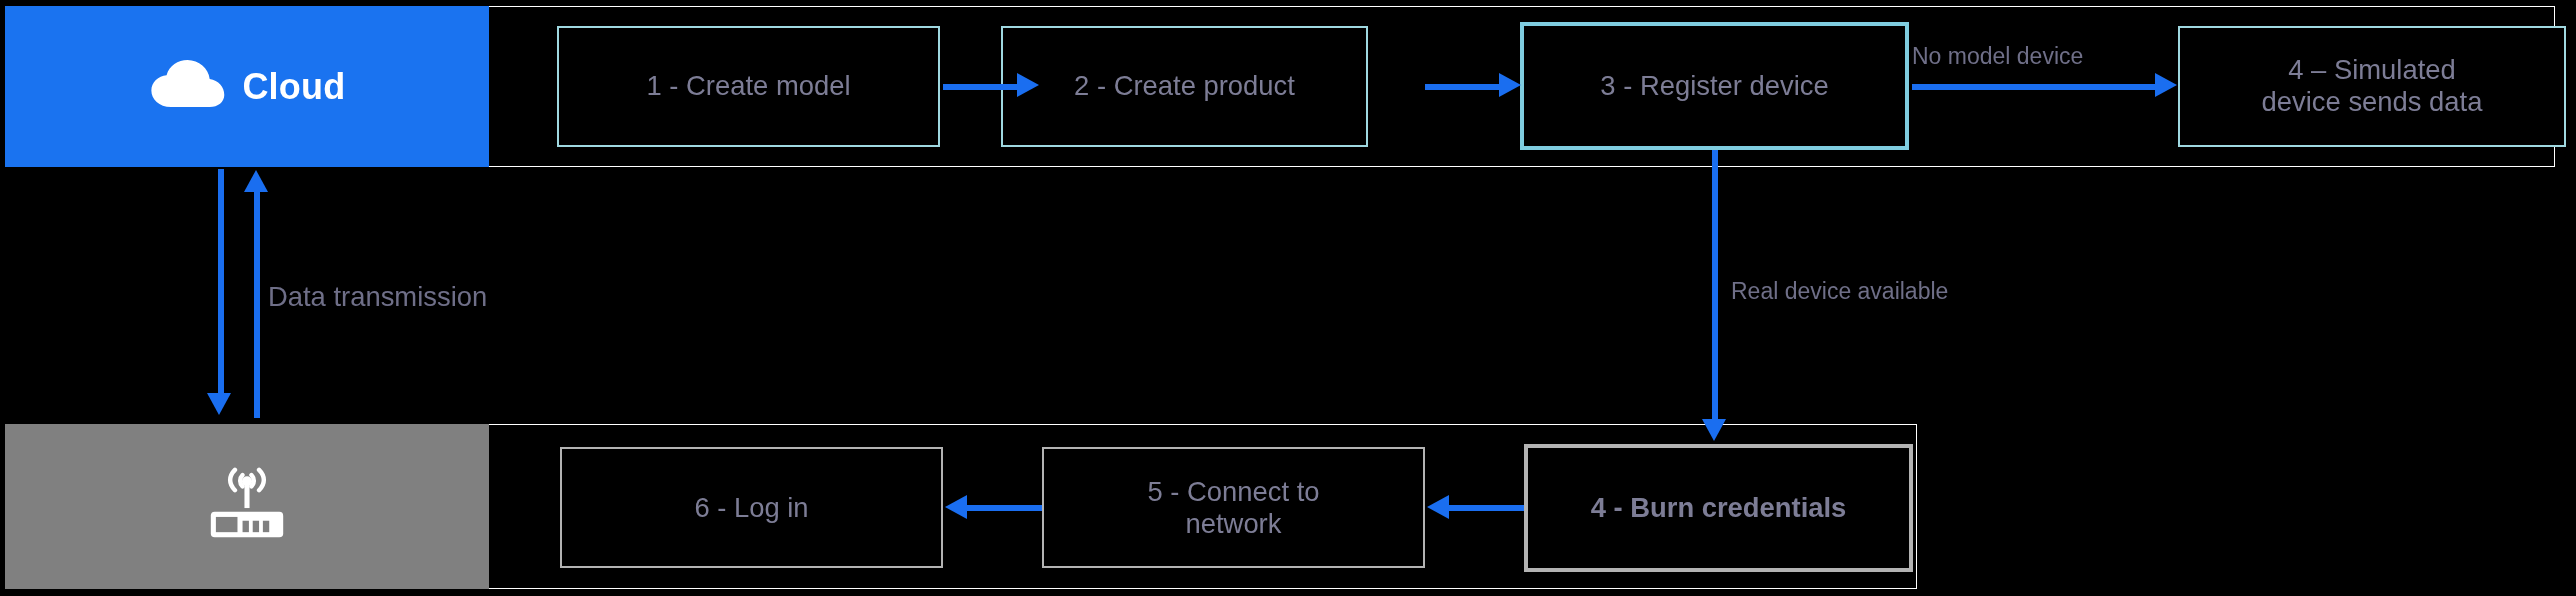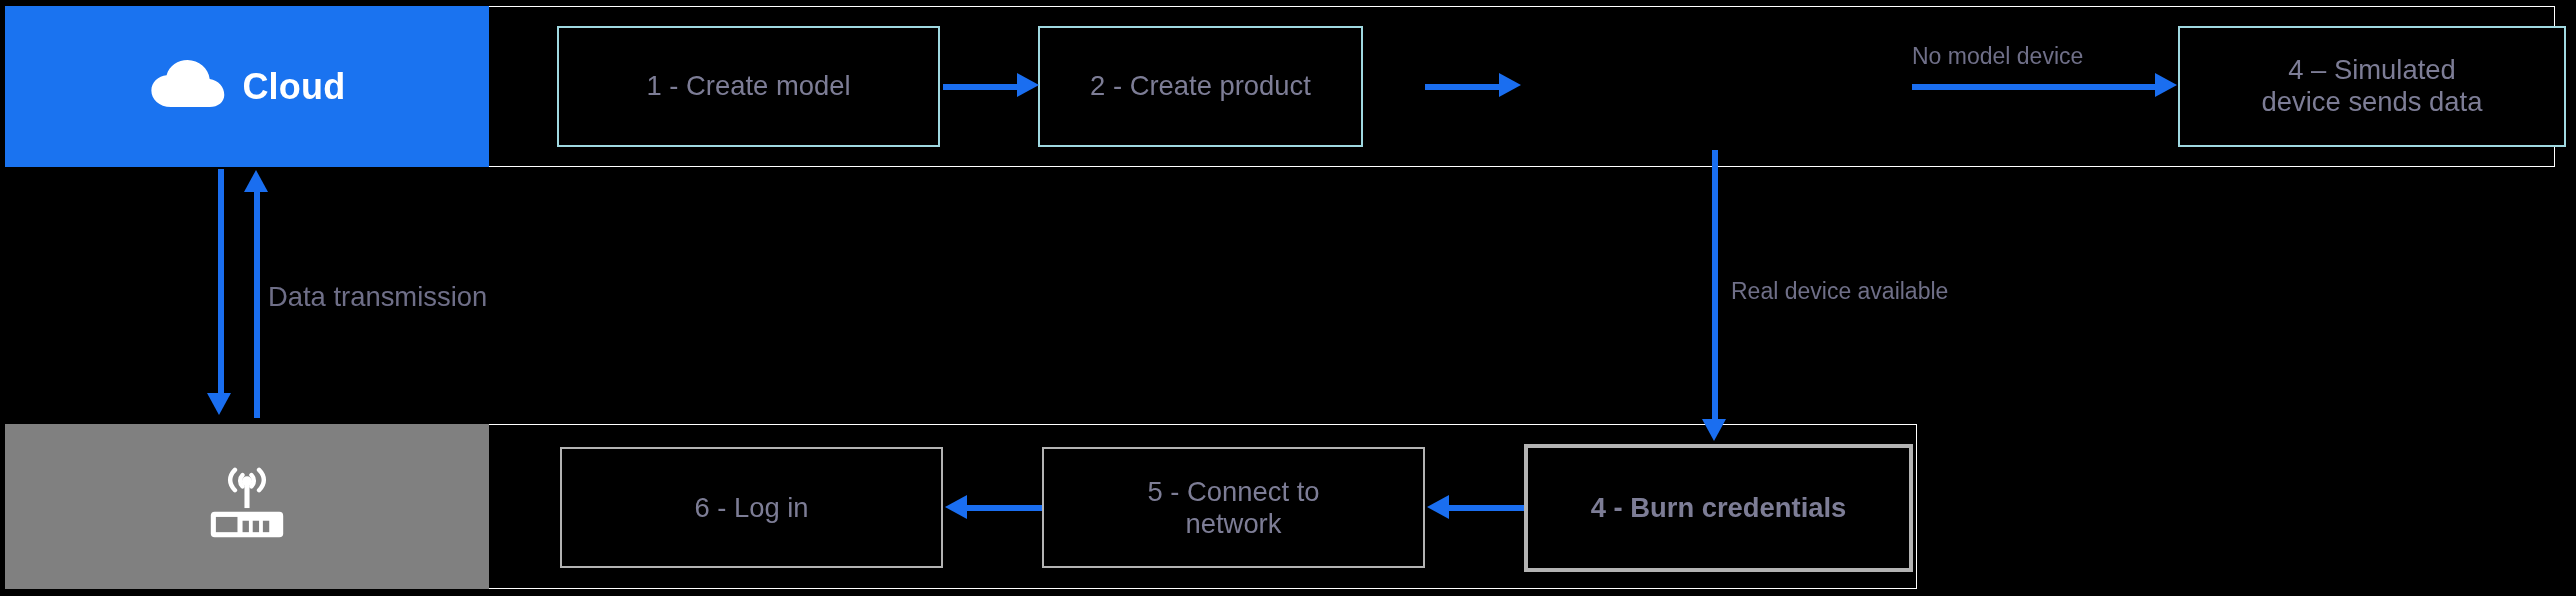--- a/index.html
+++ b/index.html
@@ -98,21 +98,21 @@
     padding: 2.6px 6.4px;
   }
   .box.grey-border {
     border-color: #b3b3b3;
   }
   .box.cyan-strong {
     border-color: #7fcde0;
   }
 
   .box-1 { left: 557px; top: 25.5px;  width: 383px; height: 121px; }
-  .box-2 { left: 1038px; top: 25.5px; width: 325px; height: 121px; }
+  .box-2 { left: 1001px; top: 25.5px; width: 367px; height: 121px; }
   .box-3 { left: 1520px; top: 22.3px; width: 389px; height: 128px; border-width:4.5px; }
   .box-4s{ left: 2178px; top: 25.5px; width: 388px; height: 121px; }
 
   .box-6 { left: 560px; top: 447px;  width: 383px; height: 121px; }
   .box-5 { left: 1042px; top: 447px; width: 383px; height: 121px; }
   .box-4b{ left: 1524px; top: 444px; width: 389px; height: 128px; border-width:4.5px;font-weight:bold; }
 
   
   .arrow {
     position: absolute;
@@ -194,20 +194,23 @@
       </svg>
     </span>
   </div>
 
   <div class="box box-1">
     <span>1 - Create model</span>
   </div>
   <div class="box box-2">
     <span>2 - Create product</span>
   </div>
+  <div class="box box-3 cyan-strong">
+    <span>3 - Register device</span>
+  </div>
   <div class="box box-4s">
     <span>
       <span>4 – Simulated</span><br>
       <span>device sends data</span>
     </span>
   </div>
 
   <div class="box box-6 grey-border">
     <span>6 - Log in</span>
   </div>

